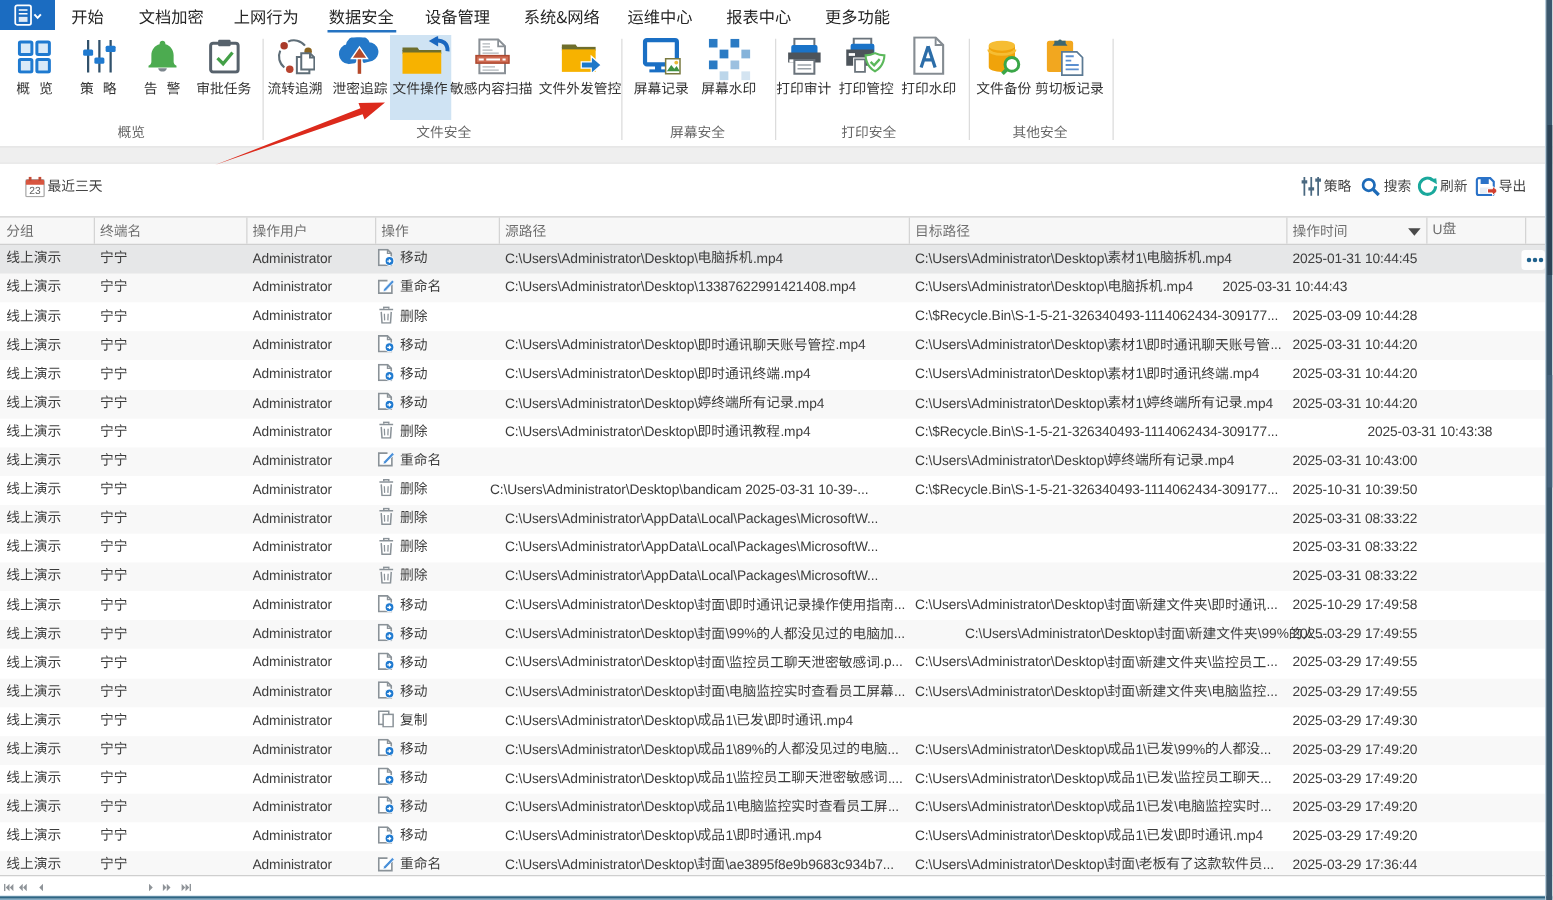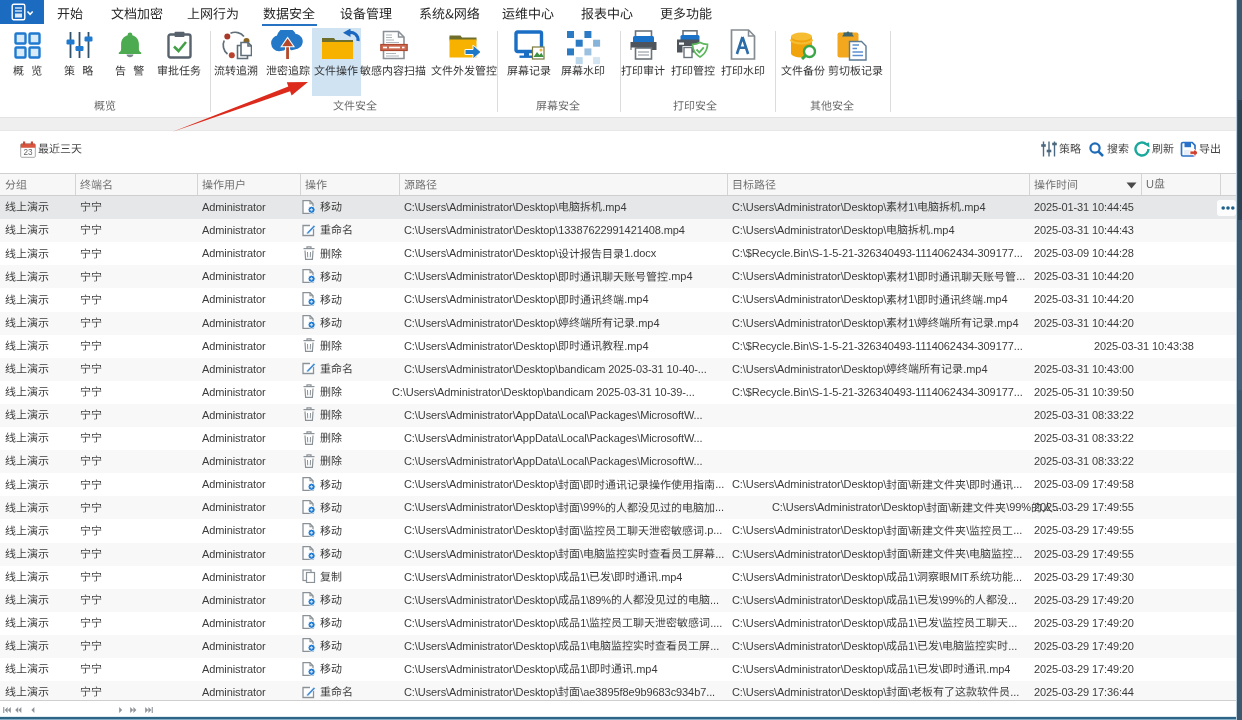--- a/index.html
+++ b/index.html
@@ -758,48 +758,41 @@
 <path d="M5 9.2 l6.8 -7.2 1.6 1.5 -6.8 7.2 -2.2 0.7 z" fill="#4a90d9" stroke="#fff" stroke-width="0.6"></path>
       </svg><svg class="k" style="width:33.00px;height:11px" viewBox="0 0 3000 1000" fill="#3c3c3c">
         <use href="#g111" x="0"></use>
         <use href="#g112" x="1000"></use>
         <use href="#g88" x="2000"></use>
       </svg></div><div class="c" style="left:404px;width:321px"><span>C:\Users\Administrator\Desktop\13387622991421408.mp4</span></div><div class="c" style="left:732px;width:295px"><span>C:\Users\Administrator\Desktop\</span><svg class="k" style="width:44.00px;height:11px" viewBox="0 0 4000 1000" fill="#3c3c3c">
         <use href="#g105" x="0"></use>
         <use href="#g106" x="1000"></use>
         <use href="#g107" x="2000"></use>
         <use href="#g108" x="3000"></use>
-      </svg><span>.mp4</span></div><div class="c t" style="left:1034px;width:105px"><span>2025-03-31 10:44:43</span></div></div>
+      </svg><span>.mp4</span></div><div class="c t" style="left:978px;width:105px"><span>2025-03-31 10:44:43</span></div></div>
 <div class="r" style="top:242.2px;background:#fff"><div class="c" style="left:5px;width:68px"><svg class="k" style="width:44.00px;height:11px" viewBox="0 0 4000 1000" fill="#3c3c3c">
         <use href="#g99" x="0"></use>
         <use href="#g6" x="1000"></use>
         <use href="#g100" x="2000"></use>
         <use href="#g101" x="3000"></use>
       </svg></div><div class="c" style="left:80px;width:100px"><svg class="k" style="width:22.00px;height:11px" viewBox="0 0 2000 1000" fill="#3c3c3c">
         <use href="#g102" x="0"></use>
         <use href="#g102" x="1000"></use>
       </svg></div><div class="c" style="left:202px;width:95px"><span>Administrator</span></div><div class="c" style="left:302px;width:95px"><svg class="op" width="14" height="14" viewBox="0 0 14 14">
 <path d="M5 2 l0 -1.2 4 0 0 1.2" fill="none" stroke="#8a9298" stroke-width="1.2"></path>
 <line x1="1.5" y1="2.6" x2="12.5" y2="2.6" stroke="#8a9298" stroke-width="1.2"></line>
 <path d="M3 4.5 l0.6 8.8 6.8 0 0.6 -8.8" fill="#fff" stroke="#8a9298" stroke-width="1.2"></path>
 <g stroke="#8a9298" stroke-width="1">
           <line x1="5.5" y1="6" x2="5.7" y2="11.3"></line>
           <line x1="8.5" y1="6" x2="8.3" y2="11.3"></line>
         </g>
       </svg><svg class="k" style="width:22.00px;height:11px" viewBox="0 0 2000 1000" fill="#3c3c3c">
         <use href="#g113" x="0"></use>
         <use href="#g114" x="1000"></use>
-      </svg></div><div class="c" style="left:404px;width:321px"><span>C:\Users\Administrator\Desktop\</span><svg class="k" style="width:66.00px;height:11px" viewBox="0 0 6000 1000" fill="#3c3c3c">
-        <use href="#g14" x="0"></use>
-        <use href="#g67" x="1000"></use>
-        <use href="#g26" x="2000"></use>
-        <use href="#g36" x="3000"></use>
-        <use href="#g94" x="4000"></use>
-        <use href="#g63" x="5000"></use>
-      </svg><span>1.docx</span></div><div class="c" style="left:732px;width:295px"><span>C:\$Recycle.Bin\S-1-5-21-326340493-1114062434-309177...</span></div><div class="c t" style="left:1034px;width:105px"><span>2025-03-09 10:44:28</span></div></div>
+      </svg></div><div class="c" style="left:732px;width:295px"><span>C:\$Recycle.Bin\S-1-5-21-326340493-1114062434-309177...</span></div><div class="c t" style="left:1034px;width:105px"><span>2025-03-09 10:44:28</span></div></div>
 <div class="r" style="top:265.3px;background:#f8f8f8"><div class="c" style="left:5px;width:68px"><svg class="k" style="width:44.00px;height:11px" viewBox="0 0 4000 1000" fill="#3c3c3c">
         <use href="#g99" x="0"></use>
         <use href="#g6" x="1000"></use>
         <use href="#g100" x="2000"></use>
         <use href="#g101" x="3000"></use>
       </svg></div><div class="c" style="left:80px;width:100px"><svg class="k" style="width:22.00px;height:11px" viewBox="0 0 2000 1000" fill="#3c3c3c">
         <use href="#g102" x="0"></use>
         <use href="#g102" x="1000"></use>
       </svg></div><div class="c" style="left:202px;width:95px"><span>Administrator</span></div><div class="c" style="left:302px;width:95px"><svg class="op" width="14" height="14" viewBox="0 0 14 14">
 <path d="M1 0.7 l7 0 3 3 0 9.6 -10 0 z" fill="#fff" stroke="#8a9298" stroke-width="1.3"></path>
@@ -939,21 +932,21 @@
       </svg></div><div class="c" style="left:80px;width:100px"><svg class="k" style="width:22.00px;height:11px" viewBox="0 0 2000 1000" fill="#3c3c3c">
         <use href="#g102" x="0"></use>
         <use href="#g102" x="1000"></use>
       </svg></div><div class="c" style="left:202px;width:95px"><span>Administrator</span></div><div class="c" style="left:302px;width:95px"><svg class="op" width="14" height="14" viewBox="0 0 14 14">
 <path d="M11.5 5.5 l0 7 -10.5 0 0 -10 7 0" fill="#fff" stroke="#8a9298" stroke-width="1.3"></path>
 <path d="M5 9.2 l6.8 -7.2 1.6 1.5 -6.8 7.2 -2.2 0.7 z" fill="#4a90d9" stroke="#fff" stroke-width="0.6"></path>
       </svg><svg class="k" style="width:33.00px;height:11px" viewBox="0 0 3000 1000" fill="#3c3c3c">
         <use href="#g111" x="0"></use>
         <use href="#g112" x="1000"></use>
         <use href="#g88" x="2000"></use>
-      </svg></div><div class="c" style="left:404px;width:321px"><span>C:\Users\Administrator\Desktop\bandicam 2025-03-31 10-40-...</span></div><div class="c" style="left:732px;width:295px"><span>C:\Users\Administrator\Desktop\</span><svg class="k" style="width:77.00px;height:11px" viewBox="0 0 7000 1000" fill="#3c3c3c">
+      </svg></div><div class="c" style="left:732px;width:295px"><span>C:\Users\Administrator\Desktop\</span><svg class="k" style="width:77.00px;height:11px" viewBox="0 0 7000 1000" fill="#3c3c3c">
         <use href="#g121" x="0"></use>
         <use href="#g86" x="1000"></use>
         <use href="#g87" x="2000"></use>
         <use href="#g122" x="3000"></use>
         <use href="#g123" x="4000"></use>
         <use href="#g62" x="5000"></use>
         <use href="#g63" x="6000"></use>
       </svg><span>.mp4</span></div><div class="c t" style="left:1034px;width:105px"><span>2025-03-31 10:43:00</span></div></div>
 <div class="r" style="top:380.8px;background:#fff"><div class="c" style="left:5px;width:68px"><svg class="k" style="width:44.00px;height:11px" viewBox="0 0 4000 1000" fill="#3c3c3c">
         <use href="#g99" x="0"></use>
@@ -967,21 +960,21 @@
 <path d="M5 2 l0 -1.2 4 0 0 1.2" fill="none" stroke="#8a9298" stroke-width="1.2"></path>
 <line x1="1.5" y1="2.6" x2="12.5" y2="2.6" stroke="#8a9298" stroke-width="1.2"></line>
 <path d="M3 4.5 l0.6 8.8 6.8 0 0.6 -8.8" fill="#fff" stroke="#8a9298" stroke-width="1.2"></path>
 <g stroke="#8a9298" stroke-width="1">
           <line x1="5.5" y1="6" x2="5.7" y2="11.3"></line>
           <line x1="8.5" y1="6" x2="8.3" y2="11.3"></line>
         </g>
       </svg><svg class="k" style="width:22.00px;height:11px" viewBox="0 0 2000 1000" fill="#3c3c3c">
         <use href="#g113" x="0"></use>
         <use href="#g114" x="1000"></use>
-      </svg></div><div class="c" style="left:392px;width:321px"><span>C:\Users\Administrator\Desktop\bandicam 2025-03-31 10-39-...</span></div><div class="c" style="left:732px;width:295px"><span>C:\$Recycle.Bin\S-1-5-21-326340493-1114062434-309177...</span></div><div class="c t" style="left:1034px;width:105px"><span>2025-05-31 10:39:50</span></div></div>
+      </svg></div><div class="c" style="left:392px;width:321px"><span>C:\Users\Administrator\Desktop\bandicam 2025-03-31 10-39-...</span></div><div class="c" style="left:732px;width:295px"><span>C:\$Recycle.Bin\S-1-5-21-326340493-1114062434-309177...</span></div><div class="c t" style="left:1034px;width:105px"><span>2025-10-31 10:39:50</span></div></div>
 <div class="r" style="top:403.9px;background:#f8f8f8"><div class="c" style="left:5px;width:68px"><svg class="k" style="width:44.00px;height:11px" viewBox="0 0 4000 1000" fill="#3c3c3c">
         <use href="#g99" x="0"></use>
         <use href="#g6" x="1000"></use>
         <use href="#g100" x="2000"></use>
         <use href="#g101" x="3000"></use>
       </svg></div><div class="c" style="left:80px;width:100px"><svg class="k" style="width:22.00px;height:11px" viewBox="0 0 2000 1000" fill="#3c3c3c">
         <use href="#g102" x="0"></use>
         <use href="#g102" x="1000"></use>
       </svg></div><div class="c" style="left:202px;width:95px"><span>Administrator</span></div><div class="c" style="left:302px;width:95px"><svg class="op" width="14" height="14" viewBox="0 0 14 14">
 <path d="M5 2 l0 -1.2 4 0 0 1.2" fill="none" stroke="#8a9298" stroke-width="1.2"></path>
@@ -1074,21 +1067,21 @@
         <use href="#g81" x="0"></use>
         <use href="#g131" x="1000"></use>
         <use href="#g2" x="2000"></use>
         <use href="#g48" x="3000"></use>
         <use href="#g132" x="4000"></use>
       </svg><span>\</span><svg class="k" style="width:44.00px;height:11px" viewBox="0 0 4000 1000" fill="#3c3c3c">
         <use href="#g115" x="0"></use>
         <use href="#g96" x="1000"></use>
         <use href="#g116" x="2000"></use>
         <use href="#g117" x="3000"></use>
-      </svg><span>...</span></div><div class="c t" style="left:1034px;width:105px"><span>2025-03-09 17:49:58</span></div></div>
+      </svg><span>...</span></div><div class="c t" style="left:1034px;width:105px"><span>2025-10-29 17:49:58</span></div></div>
 <div class="r" style="top:496.3px;background:#f8f8f8"><div class="c" style="left:5px;width:68px"><svg class="k" style="width:44.00px;height:11px" viewBox="0 0 4000 1000" fill="#3c3c3c">
         <use href="#g99" x="0"></use>
         <use href="#g6" x="1000"></use>
         <use href="#g100" x="2000"></use>
         <use href="#g101" x="3000"></use>
       </svg></div><div class="c" style="left:80px;width:100px"><svg class="k" style="width:22.00px;height:11px" viewBox="0 0 2000 1000" fill="#3c3c3c">
         <use href="#g102" x="0"></use>
         <use href="#g102" x="1000"></use>
       </svg></div><div class="c" style="left:202px;width:95px"><span>Administrator</span></div><div class="c" style="left:302px;width:95px"><svg class="op" width="14" height="14" viewBox="0 0 14 14">
 <path d="M1 0.7 l7 0 3 3 0 9.6 -10 0 z" fill="#fff" stroke="#8a9298" stroke-width="1.3"></path>
@@ -1236,33 +1229,21 @@
         <use href="#g148" x="0"></use>
         <use href="#g149" x="1000"></use>
       </svg><span>1\</span><svg class="k" style="width:22.00px;height:11px" viewBox="0 0 2000 1000" fill="#3c3c3c">
         <use href="#g150" x="0"></use>
         <use href="#g58" x="1000"></use>
       </svg><span>\</span><svg class="k" style="width:44.00px;height:11px" viewBox="0 0 4000 1000" fill="#3c3c3c">
         <use href="#g115" x="0"></use>
         <use href="#g96" x="1000"></use>
         <use href="#g116" x="2000"></use>
         <use href="#g117" x="3000"></use>
-      </svg><span>.mp4</span></div><div class="c" style="left:732px;width:295px"><span>C:\Users\Administrator\Desktop\</span><svg class="k" style="width:22.00px;height:11px" viewBox="0 0 2000 1000" fill="#3c3c3c">
-        <use href="#g148" x="0"></use>
-        <use href="#g149" x="1000"></use>
-      </svg><span>1\</span><svg class="k" style="width:33.00px;height:11px" viewBox="0 0 3000 1000" fill="#3c3c3c">
-        <use href="#g151" x="0"></use>
-        <use href="#g152" x="1000"></use>
-        <use href="#g153" x="2000"></use>
-      </svg><span>MIT</span><svg class="k" style="width:44.00px;height:11px" viewBox="0 0 4000 1000" fill="#3c3c3c">
-        <use href="#g18" x="0"></use>
-        <use href="#g19" x="1000"></use>
-        <use href="#g30" x="2000"></use>
-        <use href="#g31" x="3000"></use>
-      </svg><span>...</span></div><div class="c t" style="left:1034px;width:105px"><span>2025-03-29 17:49:30</span></div></div>
+      </svg><span>.mp4</span></div><div class="c t" style="left:1034px;width:105px"><span>2025-03-29 17:49:30</span></div></div>
 <div class="r" style="top:588.7px;background:#f8f8f8"><div class="c" style="left:5px;width:68px"><svg class="k" style="width:44.00px;height:11px" viewBox="0 0 4000 1000" fill="#3c3c3c">
         <use href="#g99" x="0"></use>
         <use href="#g6" x="1000"></use>
         <use href="#g100" x="2000"></use>
         <use href="#g101" x="3000"></use>
       </svg></div><div class="c" style="left:80px;width:100px"><svg class="k" style="width:22.00px;height:11px" viewBox="0 0 2000 1000" fill="#3c3c3c">
         <use href="#g102" x="0"></use>
         <use href="#g102" x="1000"></use>
       </svg></div><div class="c" style="left:202px;width:95px"><span>Administrator</span></div><div class="c" style="left:302px;width:95px"><svg class="op" width="14" height="14" viewBox="0 0 14 14">
 <path d="M1 0.7 l7 0 3 3 0 9.6 -10 0 z" fill="#fff" stroke="#8a9298" stroke-width="1.3"></path>

